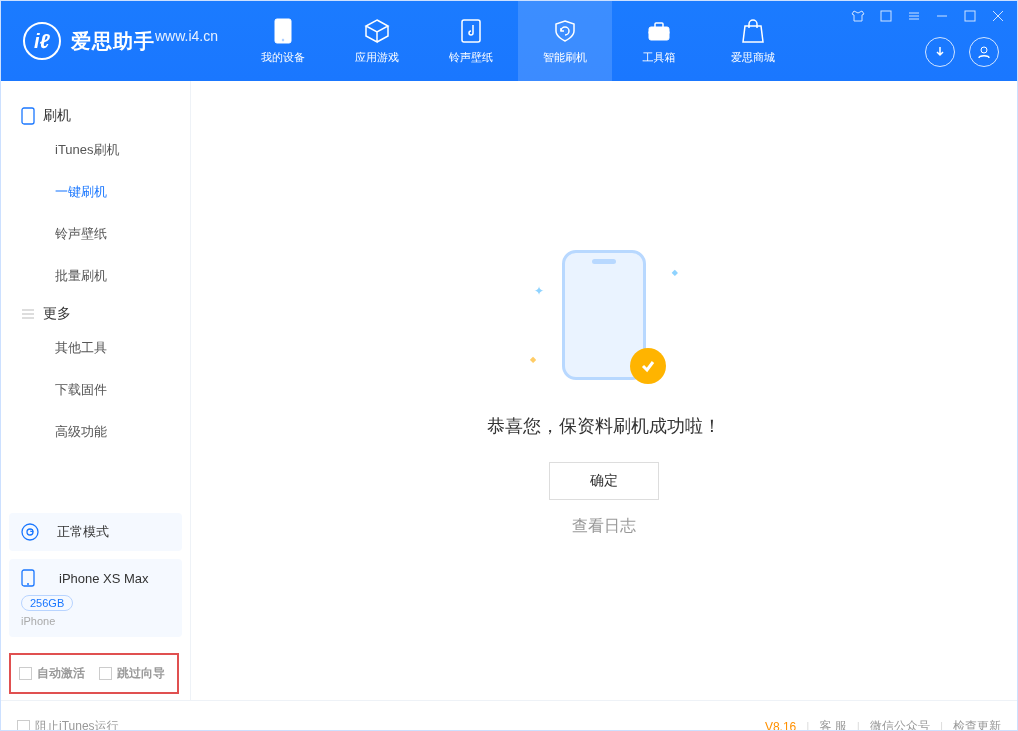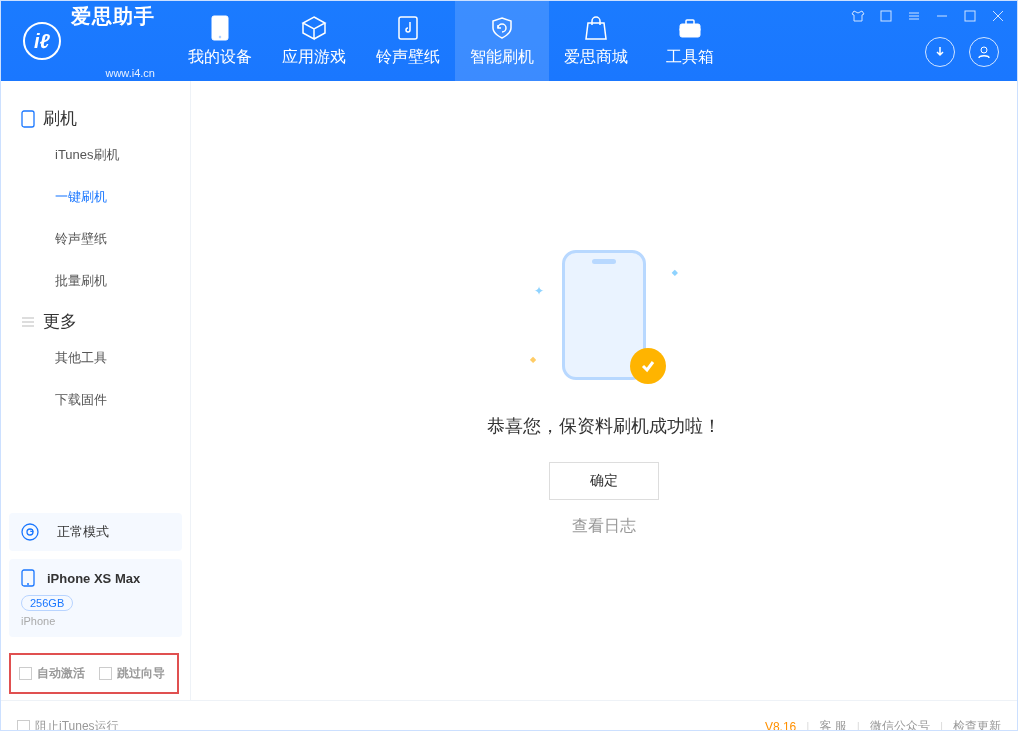--- a/index.html
+++ b/index.html
@@ -2,46 +2,46 @@
 <html><head>
 <meta charset="utf-8">
 <style>
 * { margin: 0; padding: 0; box-sizing: border-box; font-family: "Microsoft YaHei", Arial, sans-serif; }
 body { background: #fff; width: 1018px; height: 731px; overflow: hidden; border: 1px solid #cce0ff; }
 
 
 .header { height: 80px; background: linear-gradient(to bottom, #1b7bff, #1a77ff); display: flex; align-items: stretch; color: #fff; position: relative; }
 .logo-area { display: flex; align-items: center; padding: 0 18px 0 22px; }
 .logo-circle { width: 38px; height: 38px; border: 2px solid #fff; border-radius: 50%; display: flex; align-items: center; justify-content: center; font-size: 20px; font-weight: bold; margin-right: 10px; font-style: italic; }
-.logo-text { display: flex; flex-direction: column; gap: 37px; }
+.logo-text { display: flex; flex-direction: row; }
 .logo-title { font-size: 20px; font-weight: bold; letter-spacing: 1px; }
-.logo-sub { font-size: 11px; opacity: .9; text-align: right; }
+.logo-sub { font-size: 14px; opacity: .9; text-align: right; }
 
 .nav { display: flex; align-items: stretch; }
-.nav-item { width: 94px; display: flex; flex-direction: column; align-items: center; justify-content: center; font-size: 16px; cursor: pointer; position: relative; gap: 6px; }
+.nav-item { width: 94px; display: flex; flex-direction: column; align-items: center; justify-content: center; font-size: 11px; cursor: pointer; position: relative; gap: 6px; }
 .nav-item.active { background: rgba(255,255,255,.15); }
 .nav-icon { width: 26px; height: 26px; display: flex; align-items: center; justify-content: center; }
 .nav-icon svg { fill: #fff; stroke: #fff; }
 
 .header-right { position: absolute; right: 12px; top: 8px; display: flex; gap: 14px; align-items: center; }
 .header-right svg, .header-right span { color: #cfe3ff; cursor: pointer; }
 .header-bottom-icons { position: absolute; right: 18px; bottom: 14px; display: flex; gap: 14px; }
 .circle-btn { width: 30px; height: 30px; border: 1.5px solid rgba(255,255,255,.8); border-radius: 50%; display: flex; align-items: center; justify-content: center; cursor: pointer; }
 .circle-btn svg { stroke: #fff; fill: none; }
 
 
 .body { display: flex; height: calc(100% - 80px - 30px); }
 .sidebar { width: 190px; border-right: 1px solid #eef2f7; display: flex; flex-direction: column; }
 .side-scroll { flex: 1; padding-top: 18px; }
-.side-group { padding: 8px 0 4px 20px; font-size: 17px; color: #333; display: flex; align-items: center; gap: 8px; }
+.side-group { padding: 8px 0 4px 20px; font-size: 14px; color: #333; display: flex; align-items: center; gap: 8px; }
 .side-item { padding: 12px 0 12px 54px; font-size: 13px; color: #555; cursor: pointer; }
 .side-item.active { color: #1a77ff; }
 .side-status { background: #f5f9ff; margin: 8px; padding: 10px 12px; border-radius: 4px; display: flex; align-items: center; gap: 18px; font-size: 13px; color: #333; }
 .side-device { background: #f5f9ff; margin: 0 8px 8px 8px; padding: 10px 12px; border-radius: 4px; }
-.dev-name { font-size: 13px; font-weight: bold; color: #333; margin-bottom: 6px; display: flex; align-items: center; gap: 12px; }
+.dev-name { font-size: 13px; font-weight: normal; color: #333; margin-bottom: 6px; display: flex; align-items: center; gap: 24px; }
 .dev-cap { display: inline-block; border: 1px solid #b8d4ff; color: #1a77ff; font-size: 11px; padding: 1px 8px; border-radius: 10px; margin-bottom: 4px; }
 .dev-type { font-size: 11px; color: #aaa; }
 .side-bottom { border: 2px solid #e05050; margin: 8px 0 6px 8px; padding: 10px 8px; display: flex; gap: 14px; font-size: 12px; color: #999; align-items: center; width: 170px; font-weight: bold; }
 .chk { width: 13px; height: 13px; border: 1px solid #ccc; display: inline-block; margin-right: 5px; vertical-align: middle; }
 
 
 .main { flex: 1; display: flex; flex-direction: column; align-items: center; justify-content: center; }
 .illus { position: relative; width: 160px; height: 150px; margin-bottom: 20px; }
 .phone { width: 84px; height: 130px; border: 3px solid #b8d8ff; border-radius: 14px; background: #eaf3ff; position: absolute; left: 38px; top: 6px; }
 .phone::before { content: ""; position: absolute; left: 50%; top: 6px; transform: translateX(-50%); width: 24px; height: 5px; background: #b8d8ff; border-radius: 3px; }
@@ -106,36 +106,36 @@
           <svg width="26" height="26" viewBox="0 0 26 26">
             <path d="M13 3 L22 6 V13 C22 19 13 23 13 23 C13 23 4 19 4 13 V6 Z" fill="none" stroke="#fff" stroke-width="1.5"></path>
             <path d="M9 13 A4 4 0 1 1 13 17" fill="none" stroke="#fff" stroke-width="1.5"></path>
             <path d="M9 10 L9 13 L12 13" fill="none" stroke="#fff" stroke-width="1.5"></path>
           </svg>
         </div>
       <span>智能刷机</span>
     </div>
     <div class="nav-item">
       <div class="nav-icon">
-          <svg width="24" height="26" viewBox="0 0 24 26">
-            <path d="M4 8 H20 L22 24 H2 Z" fill="none" stroke="#fff" stroke-width="1.5"></path>
-            <path d="M8 10 V6 A4 4 0 0 1 16 6 V10" fill="none" stroke="#fff" stroke-width="1.5"></path>
-          </svg>
-        </div>
-      <span>爱思商城</span>
-    </div>
-    <div class="nav-item">
-      <div class="nav-icon">
           <svg width="26" height="24" viewBox="0 0 26 24">
             <rect x="3" y="8" width="20" height="13" rx="2" fill="#fff"></rect>
             <rect x="9" y="4" width="8" height="5" rx="1" fill="none" stroke="#fff" stroke-width="1.5"></rect>
             <rect x="3" y="13" width="20" height="1" fill="#1a77ff"></rect>
           </svg>
         </div>
       <span>工具箱</span>
+    </div>
+    <div class="nav-item">
+      <div class="nav-icon">
+          <svg width="24" height="26" viewBox="0 0 24 26">
+            <path d="M4 8 H20 L22 24 H2 Z" fill="none" stroke="#fff" stroke-width="1.5"></path>
+            <path d="M8 10 V6 A4 4 0 0 1 16 6 V10" fill="none" stroke="#fff" stroke-width="1.5"></path>
+          </svg>
+        </div>
+      <span>爱思商城</span>
     </div>
   </div>
 
   <div class="header-right">
     <span><svg width="14" height="14" viewBox="0 0 14 14" stroke="#cfe3ff" fill="none">
           <path d="M3 2 L7 4 L11 2 L13 5 L11 6 V12 H3 V6 L1 5 Z"></path>
         </svg></span>
     <span><svg width="14" height="14" viewBox="0 0 14 14" stroke="#cfe3ff" fill="none">
           <rect x="2" y="2" width="10" height="10"></rect>
         </svg></span>
@@ -188,20 +188,21 @@
       <div class="side-group">
         <svg width="14" height="14" viewBox="0 0 14 14" stroke="#bbb">
             <line x1="1" y1="3" x2="13" y2="3"></line>
             <line x1="1" y1="7" x2="13" y2="7"></line>
             <line x1="1" y1="11" x2="13" y2="11"></line>
           </svg>
         <span>更多</span>
       </div>
       <div class="side-item">其他工具</div>
       <div class="side-item">下载固件</div>
+      <div class="side-item">高级功能</div>
     </div>
 
     <div class="side-status">
       <svg width="18" height="18" viewBox="0 0 18 18">
           <circle cx="9" cy="9" r="8" fill="none" stroke="#1a77ff" stroke-width="1.3"></circle>
           <path d="M6 9 A3 3 0 0 1 12 9 M12 9 A3 3 0 0 1 6 9" fill="none" stroke="#1a77ff" stroke-width="1.3"></path>
           <path d="M11 6 L12 9 L9 8" fill="none" stroke="#1a77ff"></path>
         </svg>
       <span>正常模式</span>
     </div>

